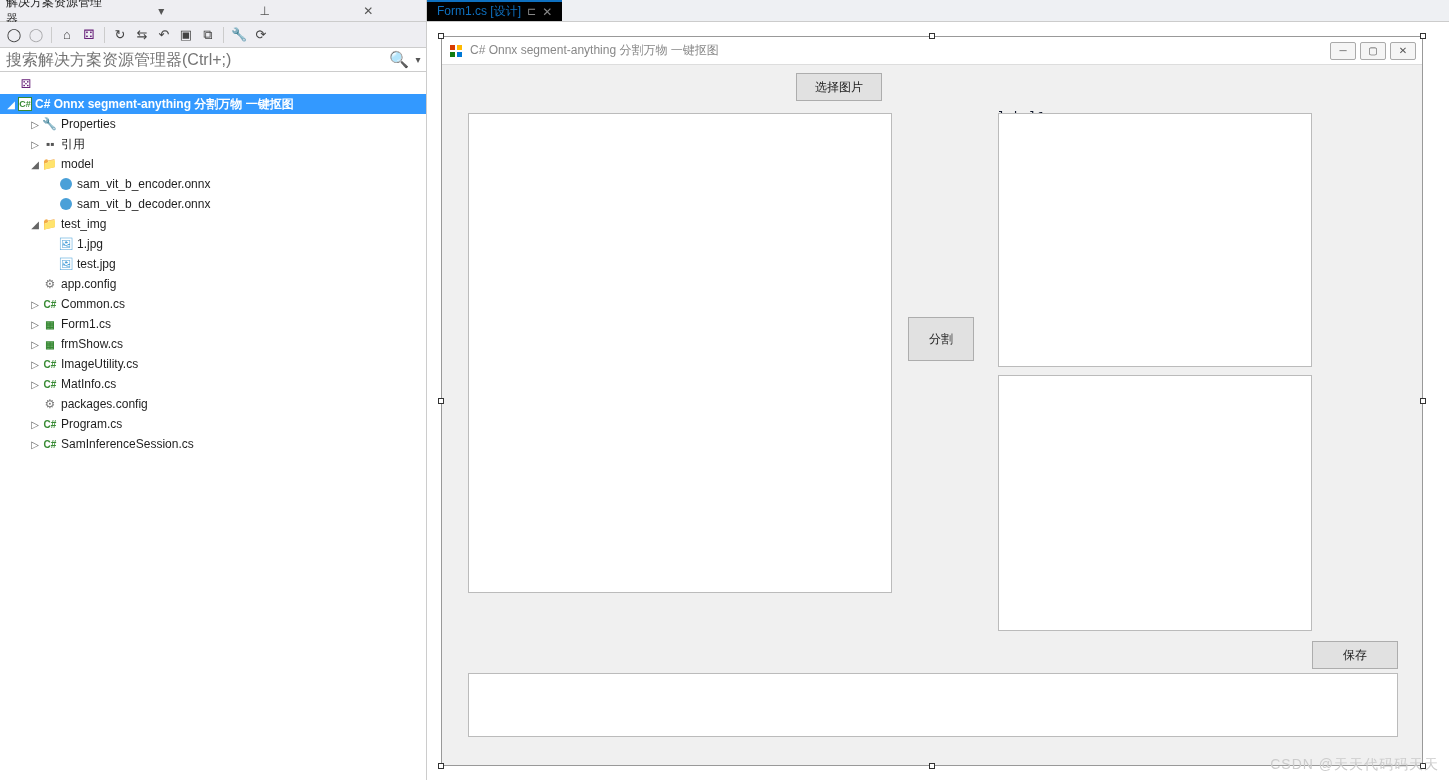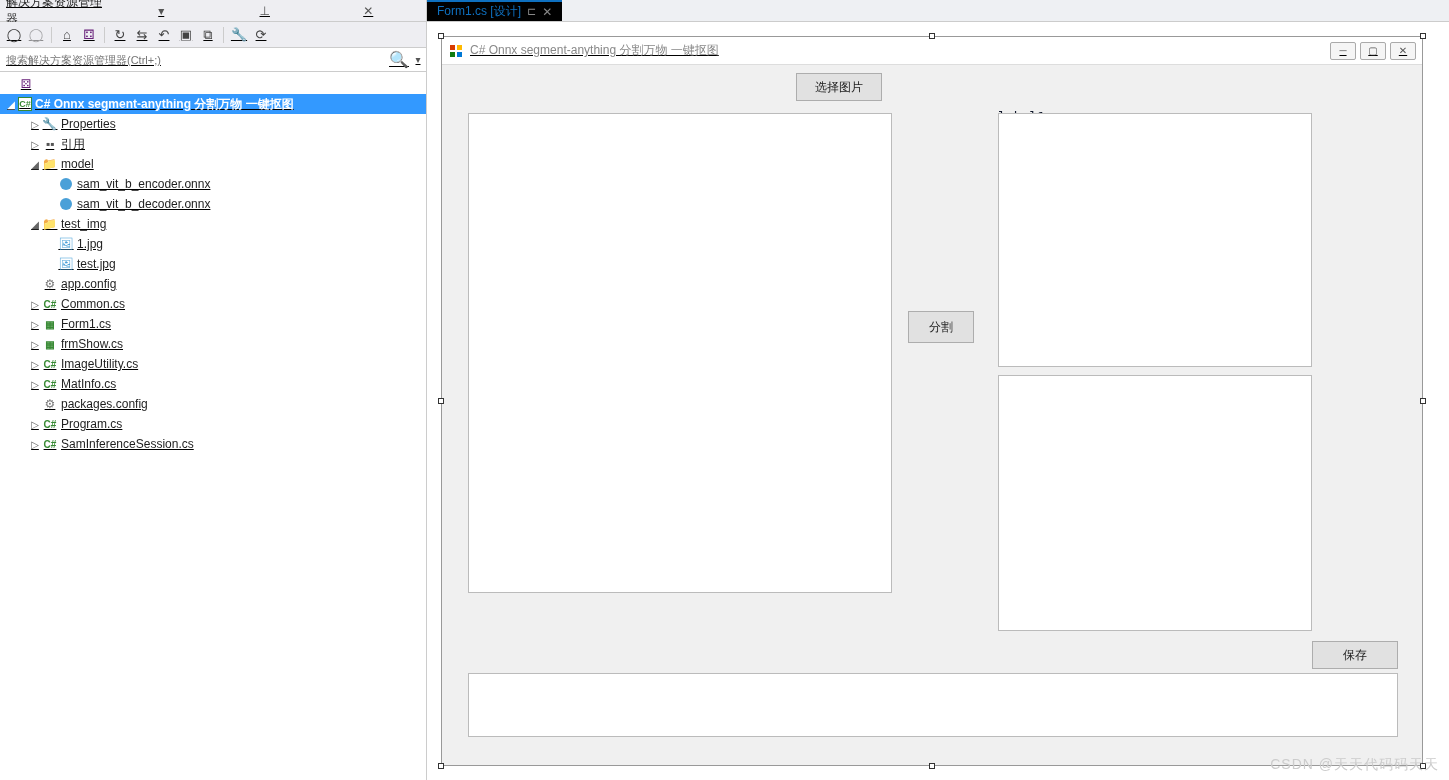--- a/index.html
+++ b/index.html
@@ -1,28 +1,28 @@
 <!DOCTYPE html>
 <html><head>
 <meta charset="utf-8">
 <style>
 * { box-sizing: border-box; margin: 0; padding: 0; font-family: "Microsoft YaHei", "Segoe UI", sans-serif; }
 html, body { width: 1449px; height: 780px; overflow: hidden; background: #fff; }
-.root { display: flex; width: 100%; height: 100%; text-decoration: underline; }
+.root { display: flex; width: 100%; height: 100%; }
 
 
 .sol-panel { width: 427px; height: 100%; border-right: 1px solid #ccc; background: #f5f5f5; display: flex; flex-direction: column; }
 .sol-title { height: 22px; background: #eeeef2; display: flex; align-items: center; padding: 0 6px; font-size: 12px; color: #1e1e1e; border-bottom: 1px solid #ccc; }
 .sol-title span { flex: 1; }
 .sol-title .win-btn { width: 16px; text-align: center; color: #555; cursor: pointer; font-size: 12px; }
 .sol-toolbar { height: 26px; background: #eeeef2; display: flex; align-items: center; padding: 0 4px; gap: 2px; border-bottom: 1px solid #ccc; }
 .tb-btn { width: 20px; height: 20px; display: flex; align-items: center; justify-content: center; color: #444; font-size: 13px; cursor: pointer; }
 .tb-sep { width: 1px; height: 16px; background: #ccc; margin: 0 3px; }
 .sol-search { height: 24px; display: flex; align-items: center; border-bottom: 1px solid #ccc; background: #fff; }
-.sol-search input { flex: 1; border: none; outline: none; font-size: 11px; padding: 0 6px; color: #888; background: transparent; }
+.sol-search input { flex: 1; border: none; outline: none; font-size: 16px; padding: 0 6px; color: #888; background: transparent; }
 .sol-search .search-icon { width: 22px; text-align: center; color: #555; }
 .sol-search .drop { width: 16px; text-align: center; color: #555; font-size: 10px; }
 
 .tree { flex: 1; background: #fff; font-size: 12px; color: #1e1e1e; overflow: auto; padding-top: 2px; }
 .node { display: flex; align-items: center; height: 20px; white-space: nowrap; cursor: pointer; }
 .node.selected { background: #3399ff; color: #fff; }
 .expander { width: 14px; text-align: center; font-size: 10px; color: #666; }
 .icon { width: 16px; height: 16px; display: inline-flex; align-items: center; justify-content: center; margin-right: 3px; }
 .folder-icon { color: #dcb67a; }
 .cs-icon { color: #388a34; font-weight: bold; font-size: 10px; }
@@ -223,21 +223,21 @@
           <span class="win-ctrl">─</span>
           <span class="win-ctrl">▢</span>
           <span class="win-ctrl">✕</span>
         </div>
         <div class="form-body">
           <div class="btn" style="position:absolute;left:354px;top:8px;width:86px;height:28px">
             <span>选择图片</span>
           </div>
           <div class="label-txt" style="left:556px;top:12px">label1</div>
           <div class="panel-box" style="left:26px;top:48px;width:424px;height:480px"></div>
-          <div class="btn" style="position:absolute;left:466px;top:246px;width:66px;height:32px">
+          <div class="btn" style="position:absolute;left:466px;top:252px;width:66px;height:44px">
             <span>分割</span>
           </div>
           <div class="panel-box" style="left:556px;top:48px;width:314px;height:254px"></div>
           <div class="panel-box" style="left:556px;top:310px;width:314px;height:256px"></div>
           <div class="btn" style="position:absolute;left:870px;top:576px;width:86px;height:28px">
             <span>保存</span>
           </div>
           <div class="panel-box" style="left:26px;top:608px;width:930px;height:64px"></div>
         </div>
       </div>

